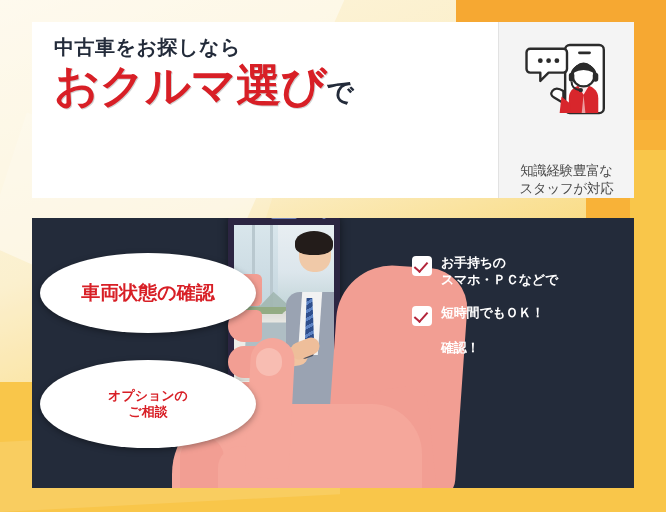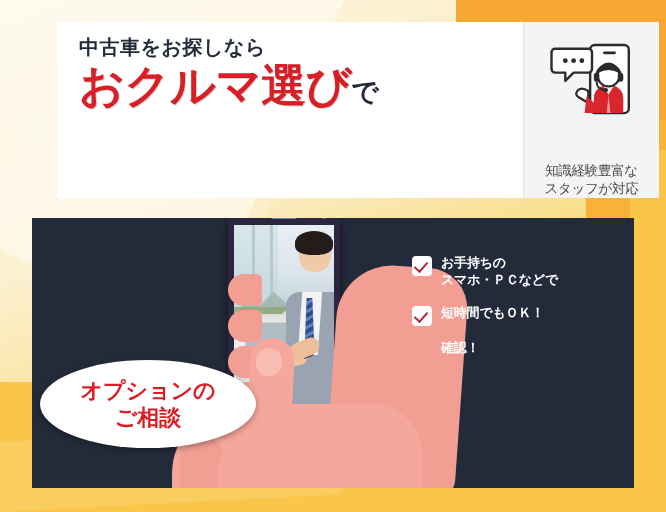--- a/index.html
+++ b/index.html
@@ -83,21 +83,20 @@
   
   .top-card {
     position: absolute;
     left: 32px;
     top: 22px;
     width: 602px;
     height: 176px;
     background: #FFFFFF;
     display: flex;
     overflow: hidden;
-    margin-left: 25px;
   }
   .headline-zone {
     width: 466px;
     padding: 14px 0 0 22px;
     box-sizing: border-box;
   }
   .eyebrow {
     font-size: 20px;
     font-weight: 700;
     color: #232B3A;
@@ -188,21 +187,21 @@
     width: 216px;
     height: 80px;
     font-size: 19px;
     letter-spacing: 0px;
   }
   .bubble-2 {
     left: 8px;
     top: 142px;
     width: 216px;
     height: 88px;
-    font-size: 22px;
+    font-size: 13px;
     line-height: 1.25;
   }
 
   
   .phone {
     position: absolute;
     left: 196px;
     top: -9px;
     width: 112px;
     height: 226px;
@@ -613,20 +612,23 @@
       <span></span>
       <span></span>
     </div>
     <div class="hand hand-thumb"></div>
     <div class="hand hand-palm"></div>
     <div class="hand hand-knuckle-a"></div>
     <div class="hand hand-knuckle-b"></div>
     <div class="hand hand-finger-index"></div>
     <div class="hand hand-nail"></div>
 
+    <div class="bubble bubble-1">
+      <span>車両状態の確認</span>
+    </div>
     <div class="bubble bubble-2">
       <span>
         <span>オプションの</span><br>
         <span>ご相談</span>
       </span>
     </div>
 
     <div class="checklist">
 
       <div class="check-item">

